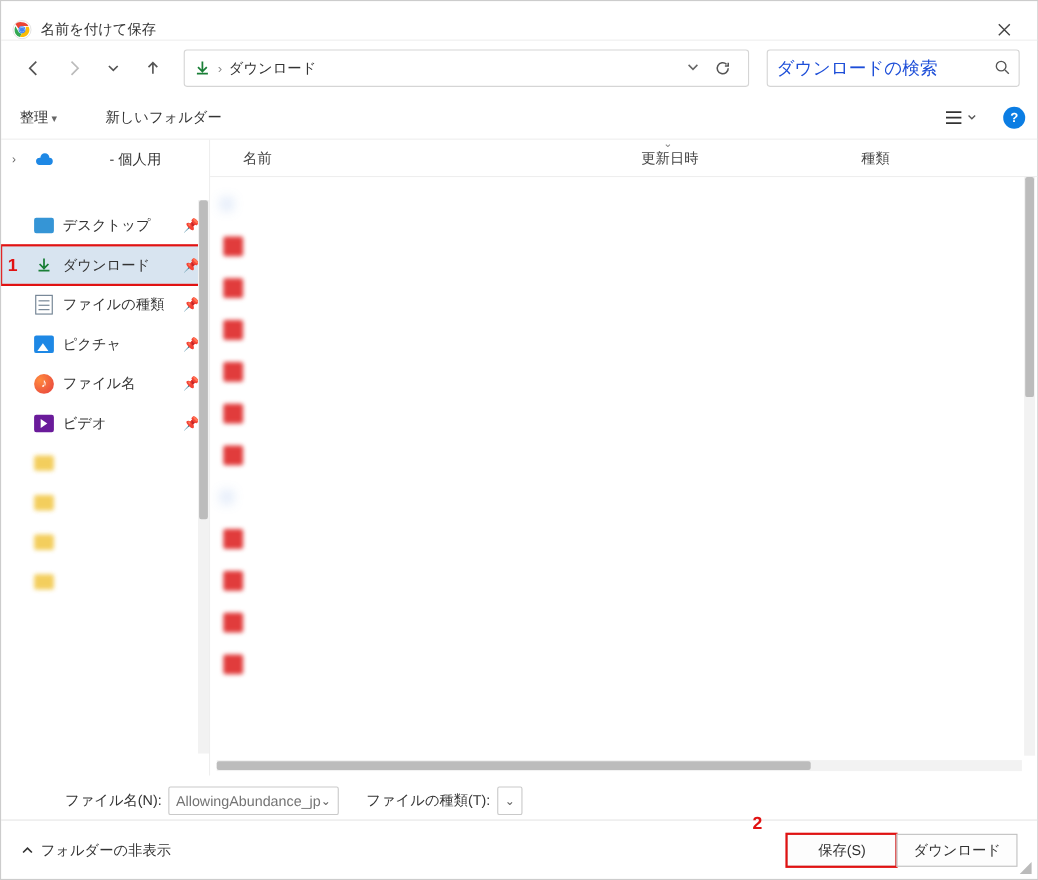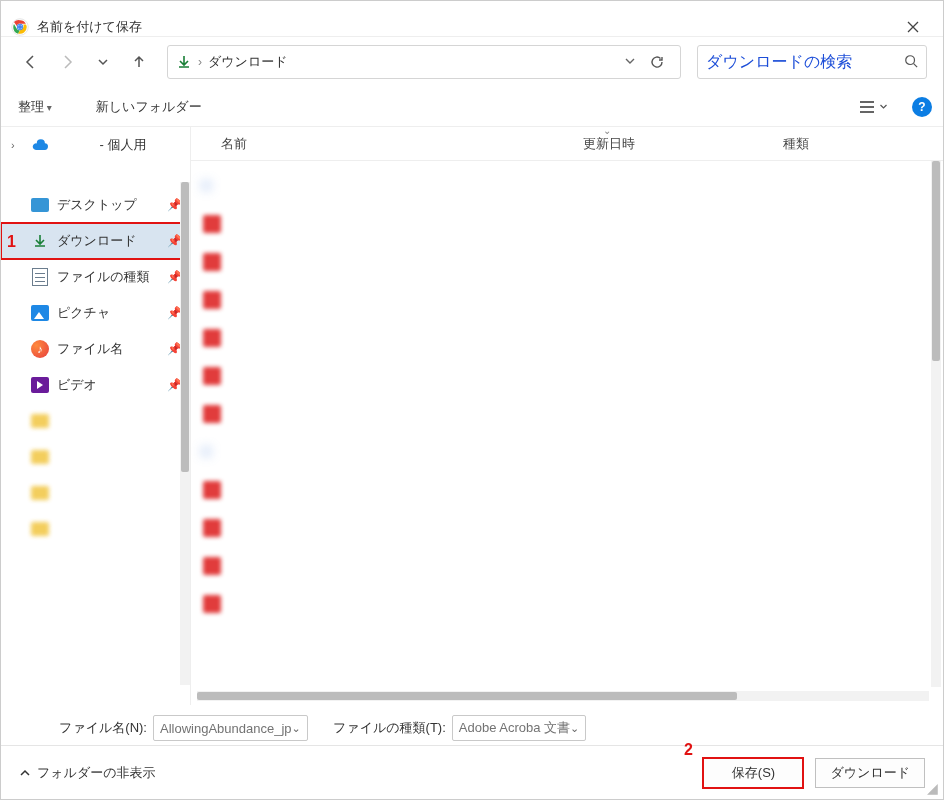--- a/index.html
+++ b/index.html
@@ -210,21 +210,20 @@
     display:flex; align-items:center; padding:0 6px; background:#fff;
   }
   .combo .val { flex:1; color:#737373; }
   .combo .dd { color:#666; font-size:11px; }
   
   .footer {
     height: 54px;
     display:flex; align-items:center;
     padding: 0 18px;
     border-top: 1px solid #e5e5e5;
-    gap: 12px;
   }
   .hide-folders { display:flex; align-items:center; gap:6px; cursor:pointer; color:#333; }
   .btn {
     min-width: 100px; height:30px;
     border:1px solid #c0c0c0; background:#fdfdfd;
     display:flex; align-items:center; justify-content:center;
     cursor:pointer; padding:0 14px;
   }
   .btn.primary-highlight { outline:2px solid #e11212; outline-offset:-1px; }
   
@@ -517,21 +516,20 @@
     <div class="input-row">
       <span class="input-label">ファイル名(N):</span>
       <div class="combo">
         <span class="val">AllowingAbundance_jp</span>
         <span class="dd">⌄</span>
       </div>
     </div>
     <div class="input-row">
       <span class="input-label">ファイルの種類(T):</span>
       <div class="combo">
-        <span class="val">Adobe Acroba 文書</span>
         <span class="dd">⌄</span>
       </div>
     </div>
   </div>
 
   <div class="footer">
     <div class="hide-folders">
       <svg width="12" height="12" viewBox="0 0 12 12">
           <path d="M2 8 L6 4 L10 8" fill="none" stroke="#333" stroke-width="1.5"></path>
         </svg>

